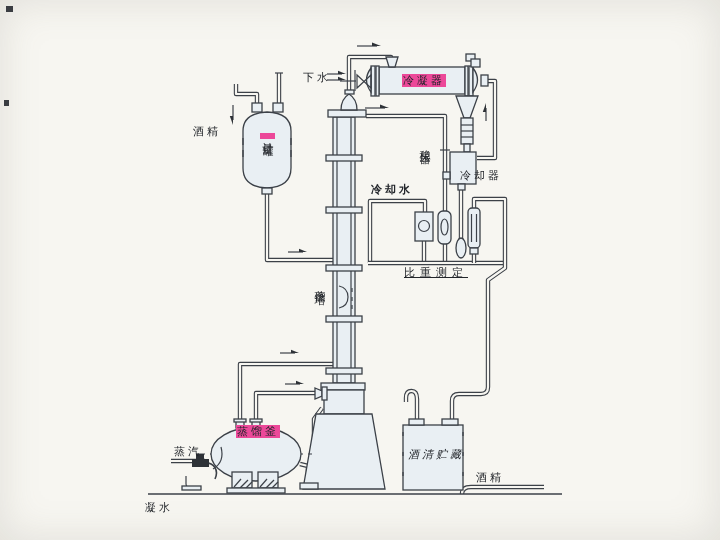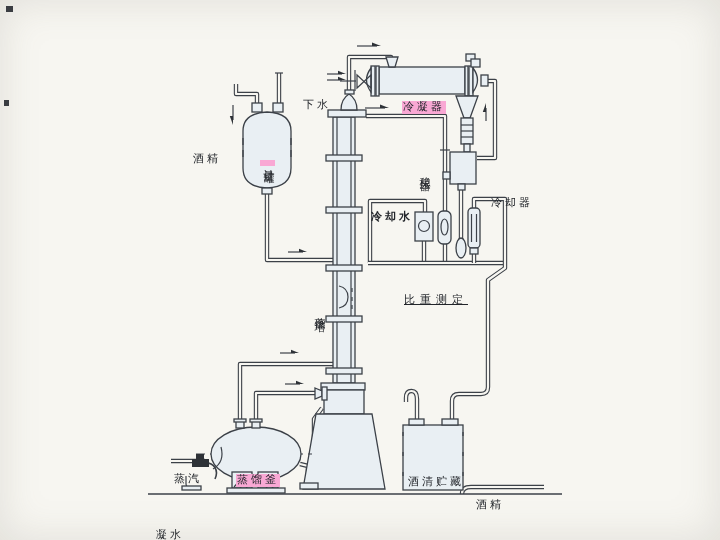--- a/index.html
+++ b/index.html
@@ -11,24 +11,24 @@
   }
   svg{position:absolute;left:0;top:0;}
   .vs{fill:#e9eff3;stroke:#3c4148;stroke-width:1.3;}
   .ln{stroke:#3c4148;stroke-width:1.2;fill:none;}
   .th{stroke:#3c4148;stroke-width:1.6;fill:none;}
   .po{stroke:#3c4148;stroke-width:4.4;fill:none;stroke-linejoin:round;stroke-linecap:butt;}
   .pi{stroke:#f7f6f1;stroke-width:2.2;fill:none;stroke-linejoin:round;stroke-linecap:butt;}
   .dk{fill:#2e3237;stroke:none;}
   .lbl{
     position:absolute;font-size:11px;color:#22252a;letter-spacing:3px;
-    white-space:nowrap;line-height:13px;z-index:5;margin-top:27px;
+    white-space:nowrap;line-height:13px;z-index:5;
   }
   .lbl.v{writing-mode:vertical-rl;letter-spacing:2px;}
-  .lbl.onfill{background:#f9a8d4;padding:0 1px;font-family:Liberation Mono, monospace;}
+  .lbl.onfill{background:#ec4899;padding:0 1px;}
   .lbl.wide{letter-spacing:5px;}
   .speck{position:absolute;background:#3a3d42;z-index:6;}
 </style>
 </head>
 <body>
 
 <div id="stage">
 
   <svg width="720" height="540" viewBox="0 0 720 540">
     <defs>
@@ -254,27 +254,27 @@
         <polygon class="dk" points="304,384 296,380.8 296,384"></polygon>
 
       <line class="ln" x1="486" y1="121" x2="486" y2="108"></line>
         <polygon class="dk" points="486,103 482.8,112 486,112"></polygon>
     </g>
   </svg>
 
   <div class="lbl" style="left:303px;top:71px;">下水</div>
   <div class="lbl onfill" style="left:402px;top:74px;">冷凝器</div>
   <div class="lbl v" style="left:418px;top:141px;">稳压器</div>
-  <div class="lbl" style="left:491px;top:169px;">冷却器</div>
+  <div class="lbl" style="left:460px;top:169px;">冷却器</div>
   <div class="lbl" style="left:371px;top:183px;font-weight:bold;">冷却水</div>
   <div class="lbl wide" style="left:404px;top:266px;text-decoration:underline;">比重测定</div>
   <div class="lbl" style="left:193px;top:125px;">酒精</div>
   <div class="lbl v onfill" style="left:260px;top:133px;">计量罐</div>
   <div class="lbl v" style="left:313px;top:281px;">蒸馏塔</div>
   <div class="lbl" style="left:174px;top:445px;">蒸汽</div>
-  <div class="lbl onfill" style="left:236px;top:447px;">蒸馏釜</div>
-  <div class="lbl" style="left:156px;top:501px;">凝水</div>
-  <div class="lbl" style="left:408px;top:448px;">酒清贮藏</div>
+  <div class="lbl onfill" style="left:236px;top:425px;">蒸馏釜</div>
+  <div class="lbl" style="left:145px;top:501px;">凝水</div>
+  <div class="lbl" style="left:408px;top:448px;font-style:italic;">酒清贮藏</div>
   <div class="lbl" style="left:476px;top:471px;">酒精</div>
 
   <div class="speck" style="left:6px;top:6px;width:7px;height:6px;"></div>
   <div class="speck" style="left:4px;top:100px;width:5px;height:6px;"></div>
 </div>
 
 </body></html>

